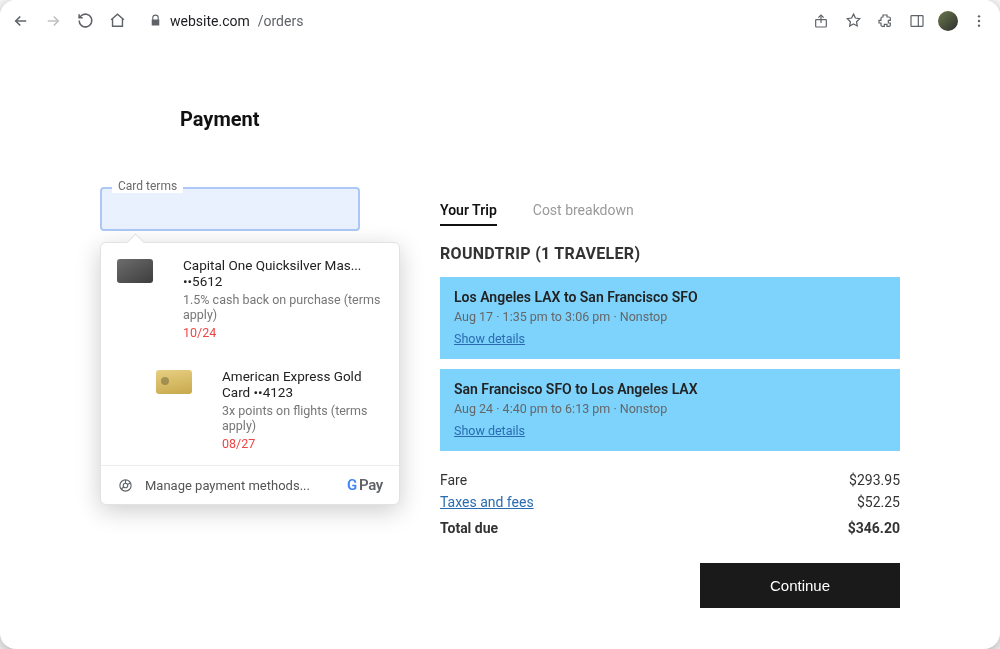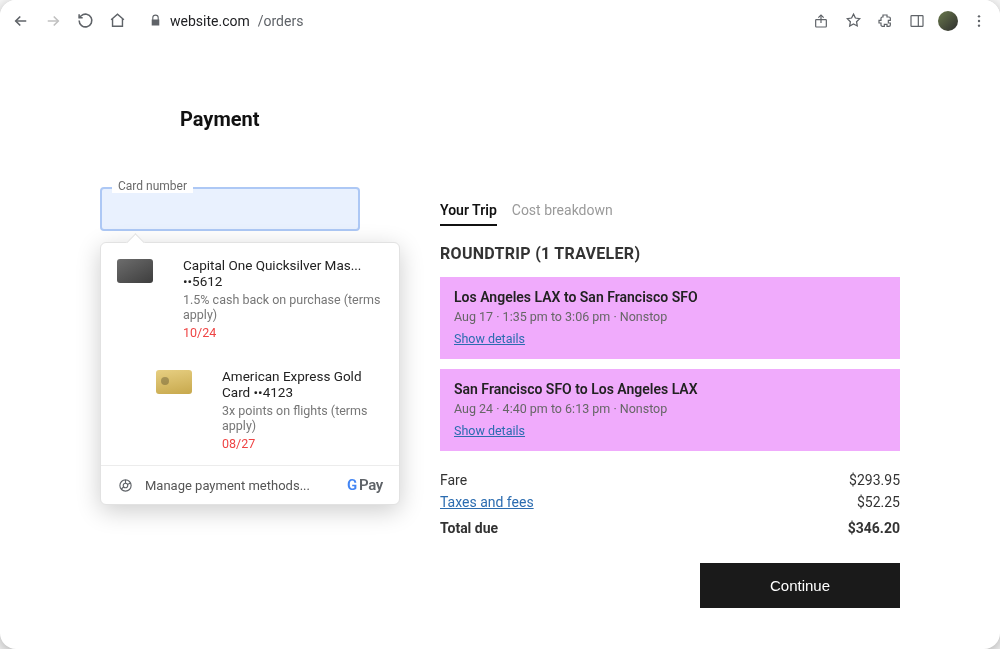--- a/index.html
+++ b/index.html
@@ -143,26 +143,26 @@
 
   .ghost-field {
     border: 1px solid #e0e0e0;
     background:#fff;
     border-radius:4px;
     height:44px;
     margin-top: 20px;
   }
 
   
-  .tabs { display:flex; gap:15px; margin-bottom: 18px; }
+  .tabs { display:flex; gap:36px; margin-bottom: 18px; }
   .tab { font-size:14px; color:#9a9a9a; padding-bottom:6px; cursor:pointer; }
   .tab.active { color:#111; font-weight:600; border-bottom: 2px solid #111; }
   .trip-heading { font-size:16px; font-weight:700; letter-spacing:.3px; color:#333; margin-bottom: 14px; }
   .leg {
-    background:#f0abfc;
+    background:#7dd3fc;
     padding: 12px 14px;
     margin-bottom: 10px;
   }
   .leg-title { font-size:14px; font-weight:600; color:#222; margin-bottom:4px; }
   .leg-meta { font-size:12.5px; color:#666; margin-bottom: 4px; }
   .leg-link { font-size:12.5px; color:#2b6cb0; text-decoration: underline; cursor:pointer; }
 
   .price-rows { margin-top: 18px; }
   .price-row { display:flex; justify-content:space-between; font-size:14px; color:#333; padding: 3px 0; }
   .price-row.link span:first-child { color:#2b6cb0; text-decoration:underline; cursor:pointer; }
@@ -257,21 +257,21 @@
     </div>
   </div>
 
   <div class="page">
     <h1 class="page-title">Payment</h1>
 
     <div class="content">
 
       <div class="left-col">
         <div class="field-wrap">
-          <span class="field-label">Card number</span>
+          <span class="field-label">Card terms</span>
           <input class="field-input" value="" style="">
         </div>
 
         <div class="ghost-field"></div>
         <div class="ghost-field"></div>
 
         <div class="autofill">
           <div class="af-item">
             <div class="af-card-art gray"></div>
             <div>

